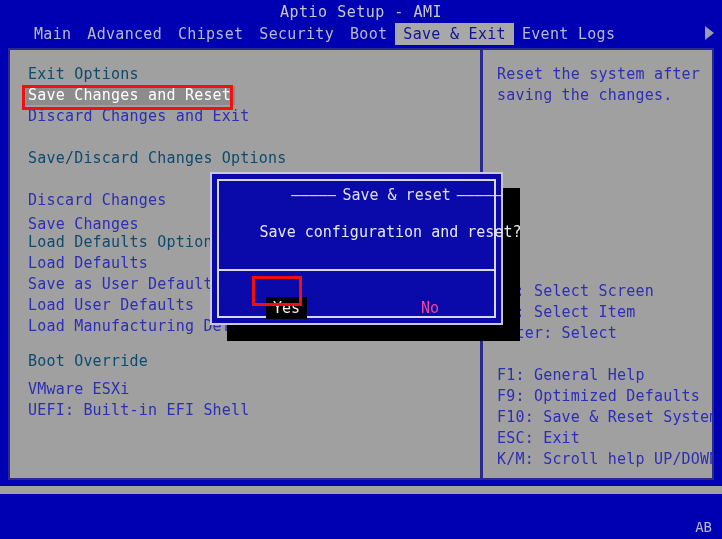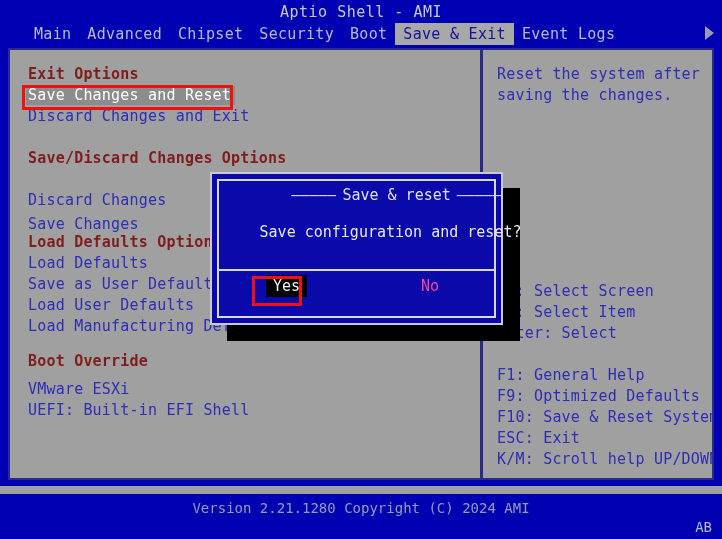--- a/index.html
+++ b/index.html
@@ -92,21 +92,21 @@
   }
   .menu-line {
     position: absolute;
     left: 18px;
     font-size: 15px;
     line-height: 19px;
     height: 19px;
     white-space: pre;
     letter-spacing: 0.2px;
   }
-  .menu-line.header { color: #7f1d1d; font-weight: bold; }
+  .menu-line.header { color: #0c4a6e; }
   .menu-line.item   { color: #2d2db5; }
   .menu-line.selected {
     color: #ffffff;
     background: #8c8c8c;
     padding-left: 2px;
     margin-left: -2px;
     padding-right: 4px;
   }
 
   
@@ -184,21 +184,21 @@
   }
   #dialog-sep {
     position: absolute;
     left: 0; top: 88px;
     width: 275px;
     height: 2px;
     background: #d8d8e4;
   }
   #dialog-buttons {
     position: absolute;
-    left: 0; top: 88px;
+    left: 0; top: 110px;
     width: 279px;
     height: 34px;
   }
   .dlg-btn {
     position: absolute;
     font-size: 15px;
     line-height: 22px;
     height: 22px;
     color: #ec4899;
     white-space: pre;
@@ -254,21 +254,21 @@
     pointer-events: none;
   }
   #annot-menu { left: 22px; top: 85px; width: 211px; height: 25px; }
   #annot-yes  { left: 252px; top: 276px; width: 50px; height: 30px; }
 </style>
 </head>
 <body>
 
 <div id="screen">
 
-  <div id="title-bar">Aptio Shell - AMI</div>
+  <div id="title-bar">Aptio Setup - AMI</div>
 
   <div id="tab-bar">
     <div class="tab">Main</div>
     <div class="tab">Advanced</div>
     <div class="tab">Chipset</div>
     <div class="tab">Security</div>
     <div class="tab">Boot</div>
     <div class="tab active">Save &amp; Exit</div>
     <div class="tab">Event Logs</div>
   </div>
@@ -321,20 +321,19 @@
       <div id="dialog-sep"></div>
       <div id="dialog-buttons">
         <div class="dlg-btn selected" id="btn-yes">Yes</div>
         <div class="dlg-btn" id="btn-no">No</div>
       </div>
     </div>
   </div>
 
   <div id="footer-sep"></div>
   <div id="footer">
-    <div id="version-text">Version 2.21.1280 Copyright (C) 2024 AMI</div>
     <div id="corner-text">AB</div>
   </div>
 
   <div class="annot" id="annot-menu"></div>
   <div class="annot" id="annot-yes"></div>
 
 </div>
 
 </body></html>

